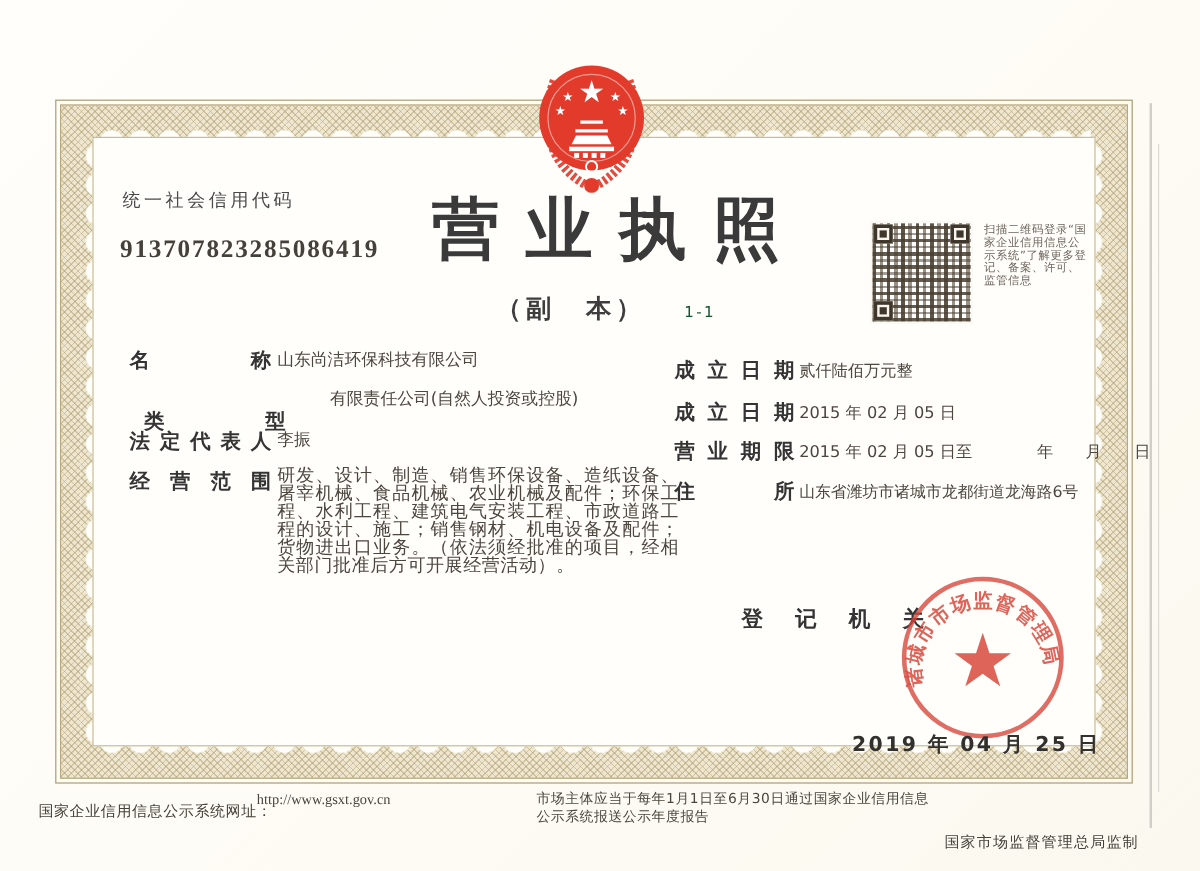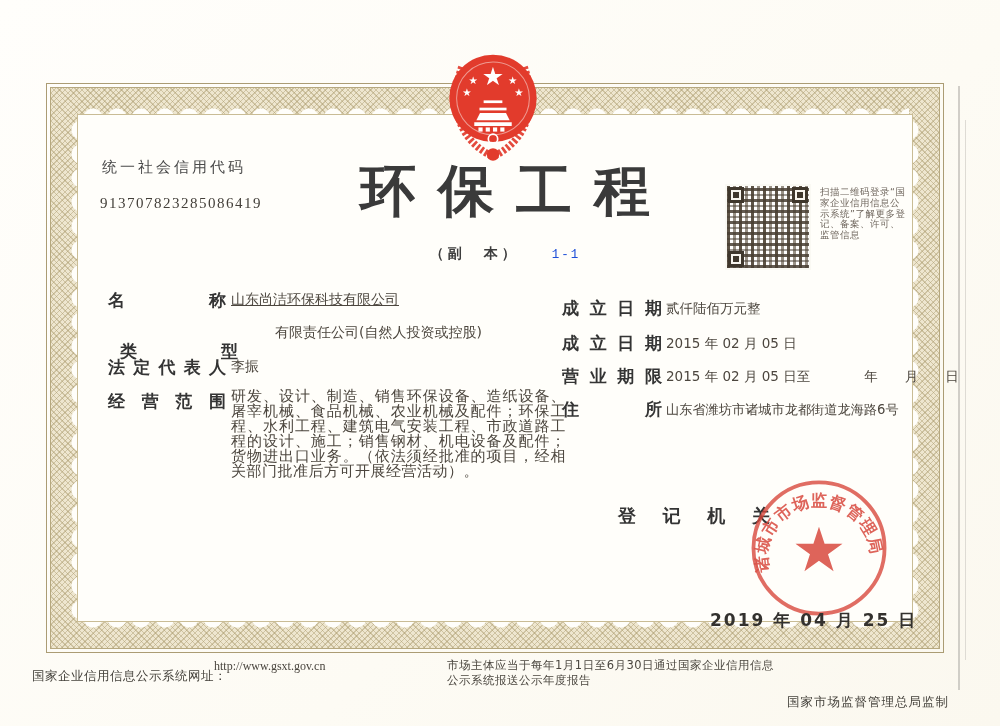--- a/index.html
+++ b/index.html
@@ -43,28 +43,28 @@
   .sc-left{top:30px;bottom:30px;left:16px;width:14px;
     background:radial-gradient(circle at 100% 50%, #fffefa 0 9px, rgba(0,0,0,0) 10px);
     background-size:14px 24px;background-repeat:repeat-y;}
   .sc-right{top:30px;bottom:30px;right:16px;width:14px;
     background:radial-gradient(circle at 0% 50%, #fffefa 0 9px, rgba(0,0,0,0) 10px);
     background-size:14px 24px;background-repeat:repeat-y;}
 
   .emblem{position:absolute;left:445px;top:38px;width:96px;height:130px;z-index:6;}
 
   .credit-label{position:absolute;left:102px;top:158px;font-size:15px;letter-spacing:3px;color:#4a4a4a;}
-  .credit-code{position:absolute;left:100px;top:195px;font-size:15px;letter-spacing:1.5px;
-    font-family:"Liberation Serif","DejaVu Serif",serif;color:#44403a;}
+  .credit-code{position:absolute;left:100px;top:195px;font-size:21px;letter-spacing:1.5px;
+    font-family:"Liberation Serif","DejaVu Serif",serif;color:#44403a;font-weight:bold;}
 
   .title{position:absolute;left:305px;top:154px;width:400px;text-align:center;
     font-size:56px;font-weight:bold;letter-spacing:22px;text-indent:22px;color:#3a3a3a;}
   .subtitle-row{position:absolute;left:305px;top:243px;width:400px;text-align:center;white-space:nowrap;}
-  .subtitle{font-size:14px;font-weight:bold;letter-spacing:4px;color:#3d3d3d;}
-  .copy-num{font-size:12.5px;color:#1d4ed8;margin-left:32px;letter-spacing:2px;font-family:Liberation Mono, monospace;}
+  .subtitle{font-size:21px;font-weight:bold;letter-spacing:4px;color:#3d3d3d;}
+  .copy-num{font-size:12.5px;color:#14532d;margin-left:32px;letter-spacing:2px;}
 
   
   .qr{position:absolute;left:727px;top:186px;width:82px;height:82px;
     background:
       repeating-linear-gradient(0deg, rgba(72,62,50,.85) 0 3px, rgba(0,0,0,0) 3px 6px, rgba(72,62,50,.5) 6px 8px, rgba(0,0,0,0) 8px 11px),
       repeating-linear-gradient(90deg, rgba(77,66,52,.9) 0 3px, rgba(255,255,255,.9) 3px 6px, rgba(77,66,52,.55) 6px 9px, rgba(255,255,255,.9) 9px 12px),
       #f6f2ea;
     outline:2px solid rgba(250,248,242,.9);}
   .qr .finder{position:absolute;width:16px;height:16px;border:3px solid #3f372c;background:#f8f5ee;box-sizing:border-box;}
   .qr .finder::after{content:"";position:absolute;inset:2px;background:#3f372c;}
@@ -131,34 +131,34 @@
     <rect x="38" y="86" width="4" height="4" fill="#fff"></rect>
   <rect x="45" y="86" width="4" height="4" fill="#fff"></rect>
     <rect x="52" y="86" width="4" height="4" fill="#fff"></rect>
   <circle cx="45" cy="97" r="4.5" fill="none" stroke="#fff" stroke-width="1.6"></circle>
   <circle cx="45" cy="112" r="6" fill="#e23b2c"></circle>
 </svg>
 
 <div class="credit-label">统一社会信用代码</div>
 <div class="credit-code">913707823285086419</div>
 
-<div class="title">环保工程</div>
+<div class="title">营业执照</div>
 <div class="subtitle-row">
   <span class="subtitle">（副　本）</span><span class="copy-num">1-1</span>
 </div>
 
 <div class="qr">
   <div class="finder f-tl"></div>
   <div class="finder f-tr"></div>
   <div class="finder f-bl"></div>
 </div>
 <div class="qr-caption">扫描二维码登录“国家企业信用信息公示系统”了解更多登记、备案、许可、监管信息</div>
 
 <div class="field-label fl-left" style="top:289px;">名称</div>
-<div class="field-value fv-left" style="top:291px;text-decoration:underline;">山东尚洁环保科技有限公司</div>
+<div class="field-value fv-left" style="top:291px;">山东尚洁环保科技有限公司</div>
 
 <div class="field-label fl-left" style="top:340px;margin-left:12px;">类型</div>
 <div class="field-value fv-left" style="top:324px;margin-left:44px;">有限责任公司(自然人投资或控股)</div>
 
 <div class="field-label fl-left" style="top:356px;">法定代表人</div>
 <div class="field-value fv-left" style="top:358px;">李振</div>
 
 <div class="field-label fl-left" style="top:390px;">经营范围</div>
 <div class="field-value fv-left scope-value" style="top:389px;">研发、设计、制造、销售环保设备、造纸设备、屠宰机械、食品机械、农业机械及配件；环保工程、水利工程、建筑电气安装工程、市政道路工程的设计、施工；销售钢材、机电设备及配件；货物进出口业务。（依法须经批准的项目，经相关部门批准后方可开展经营活动）。</div>
 

